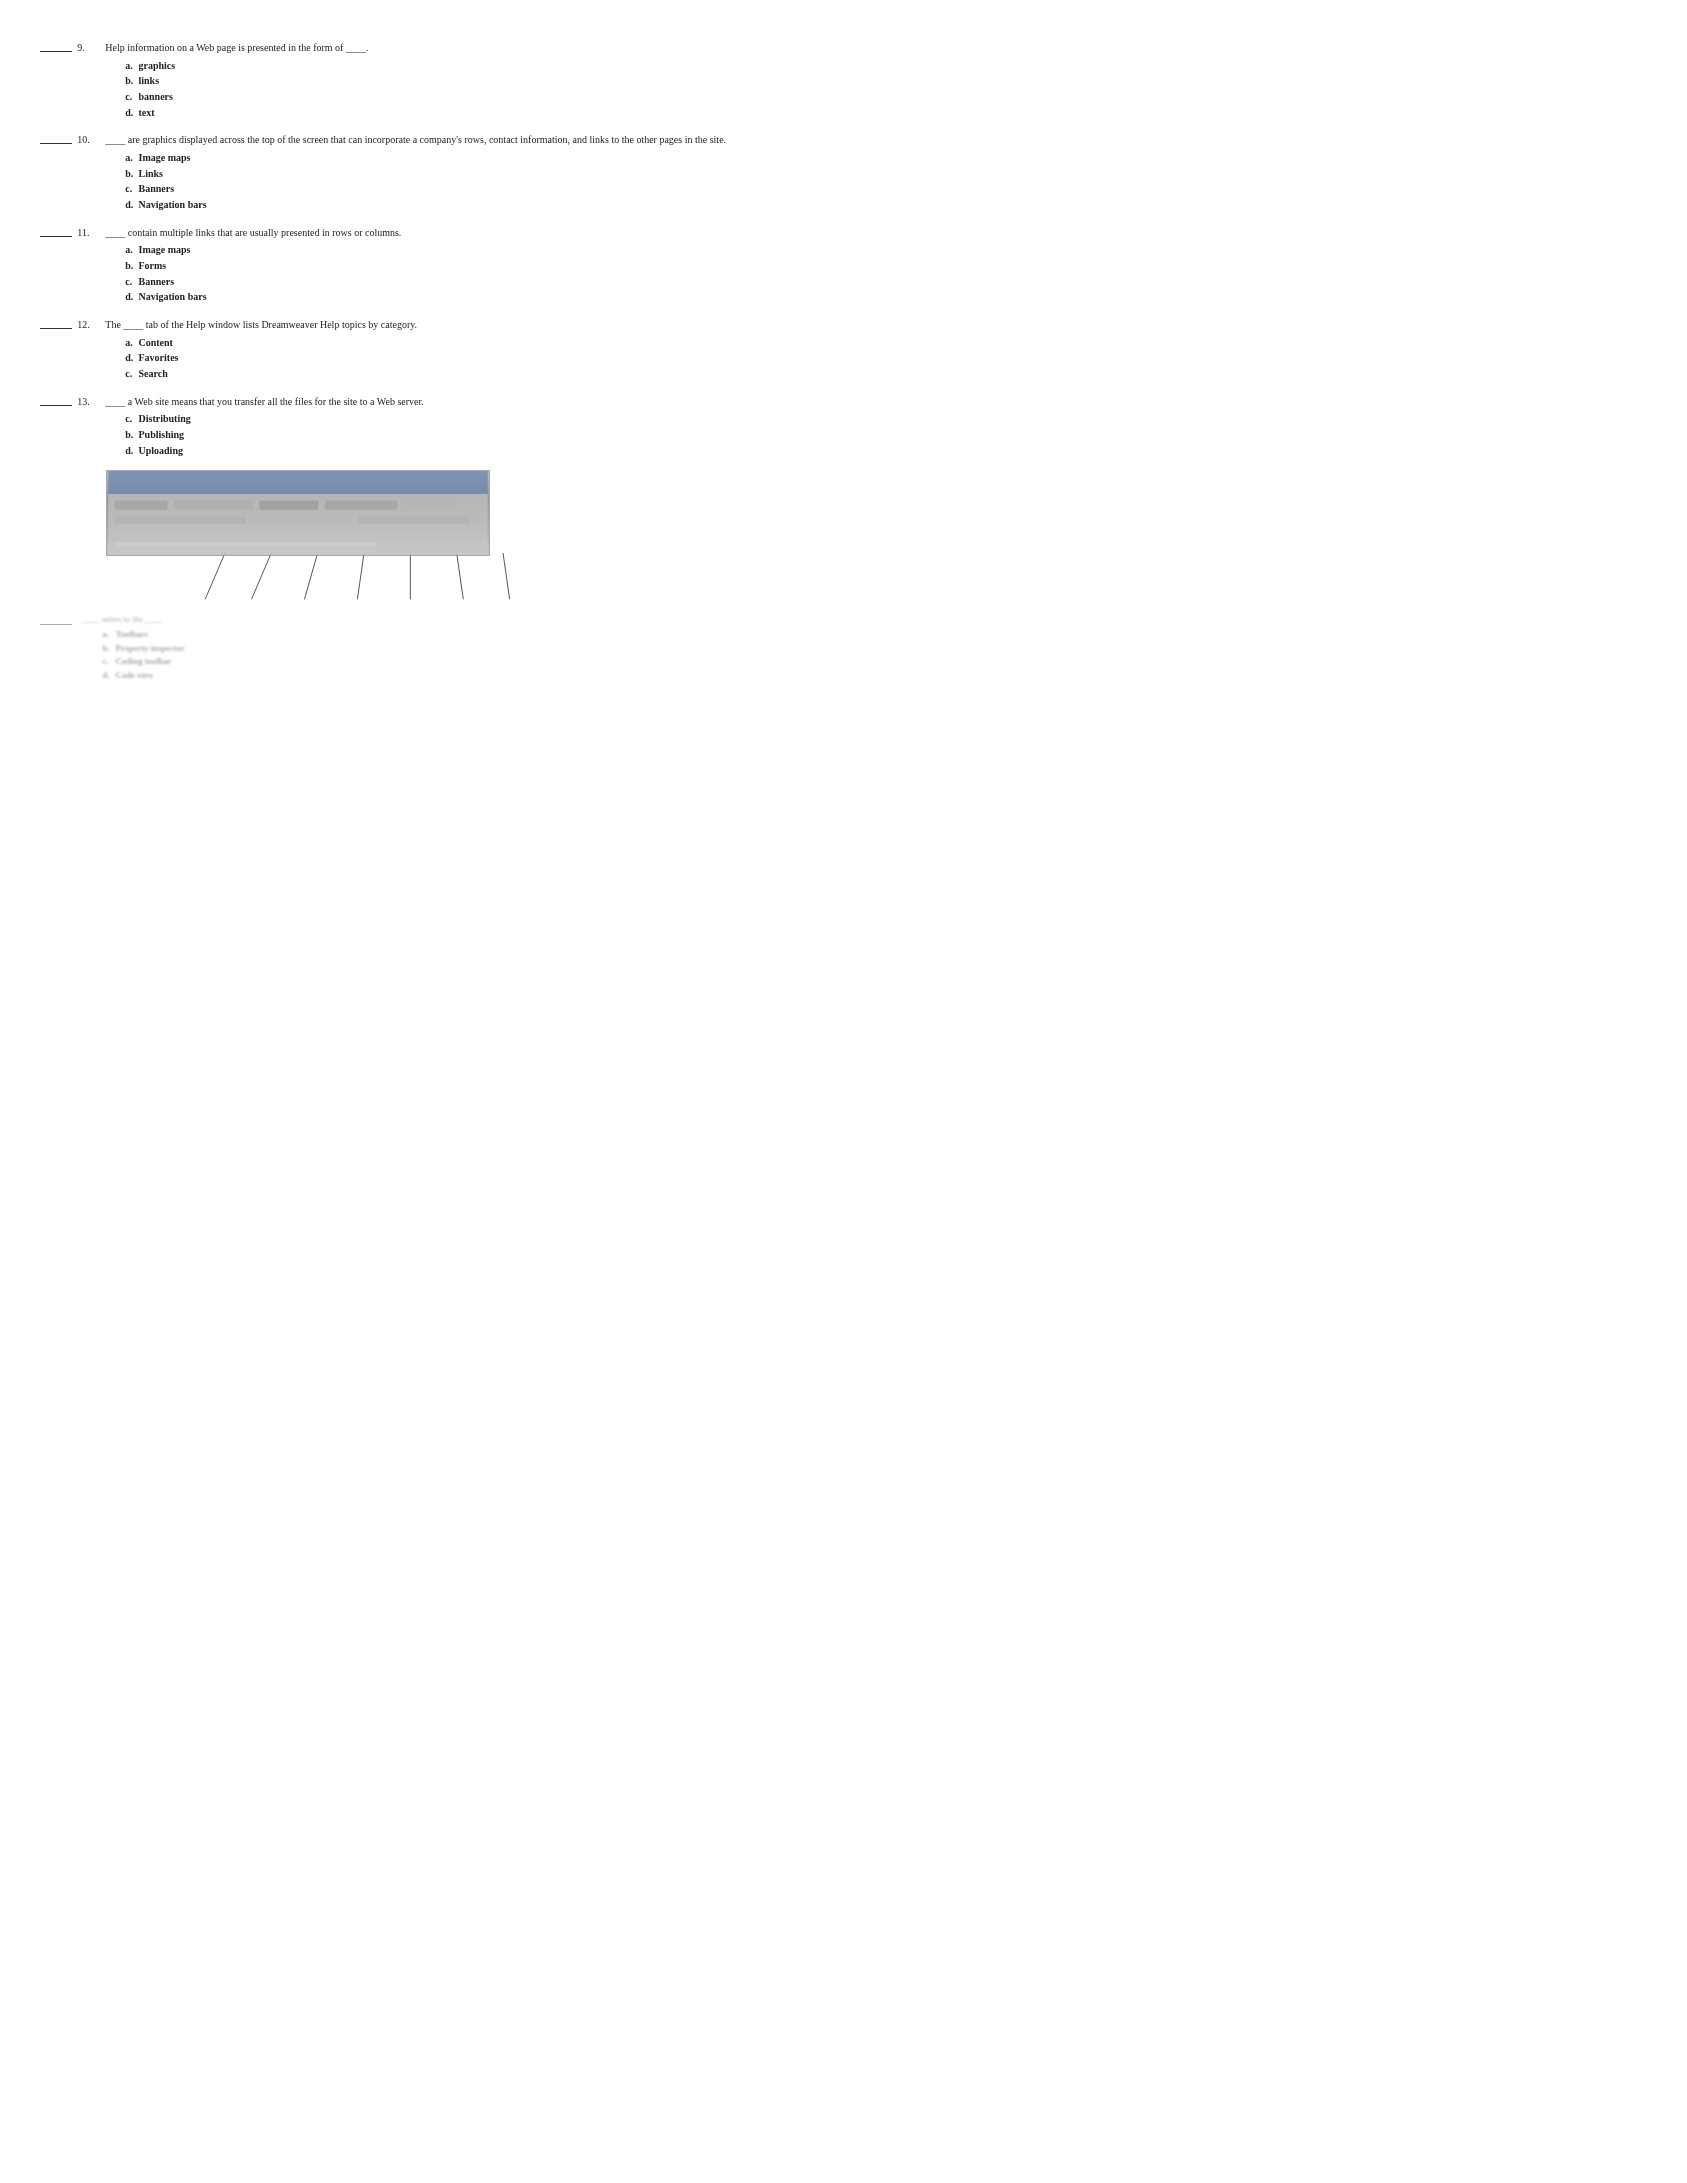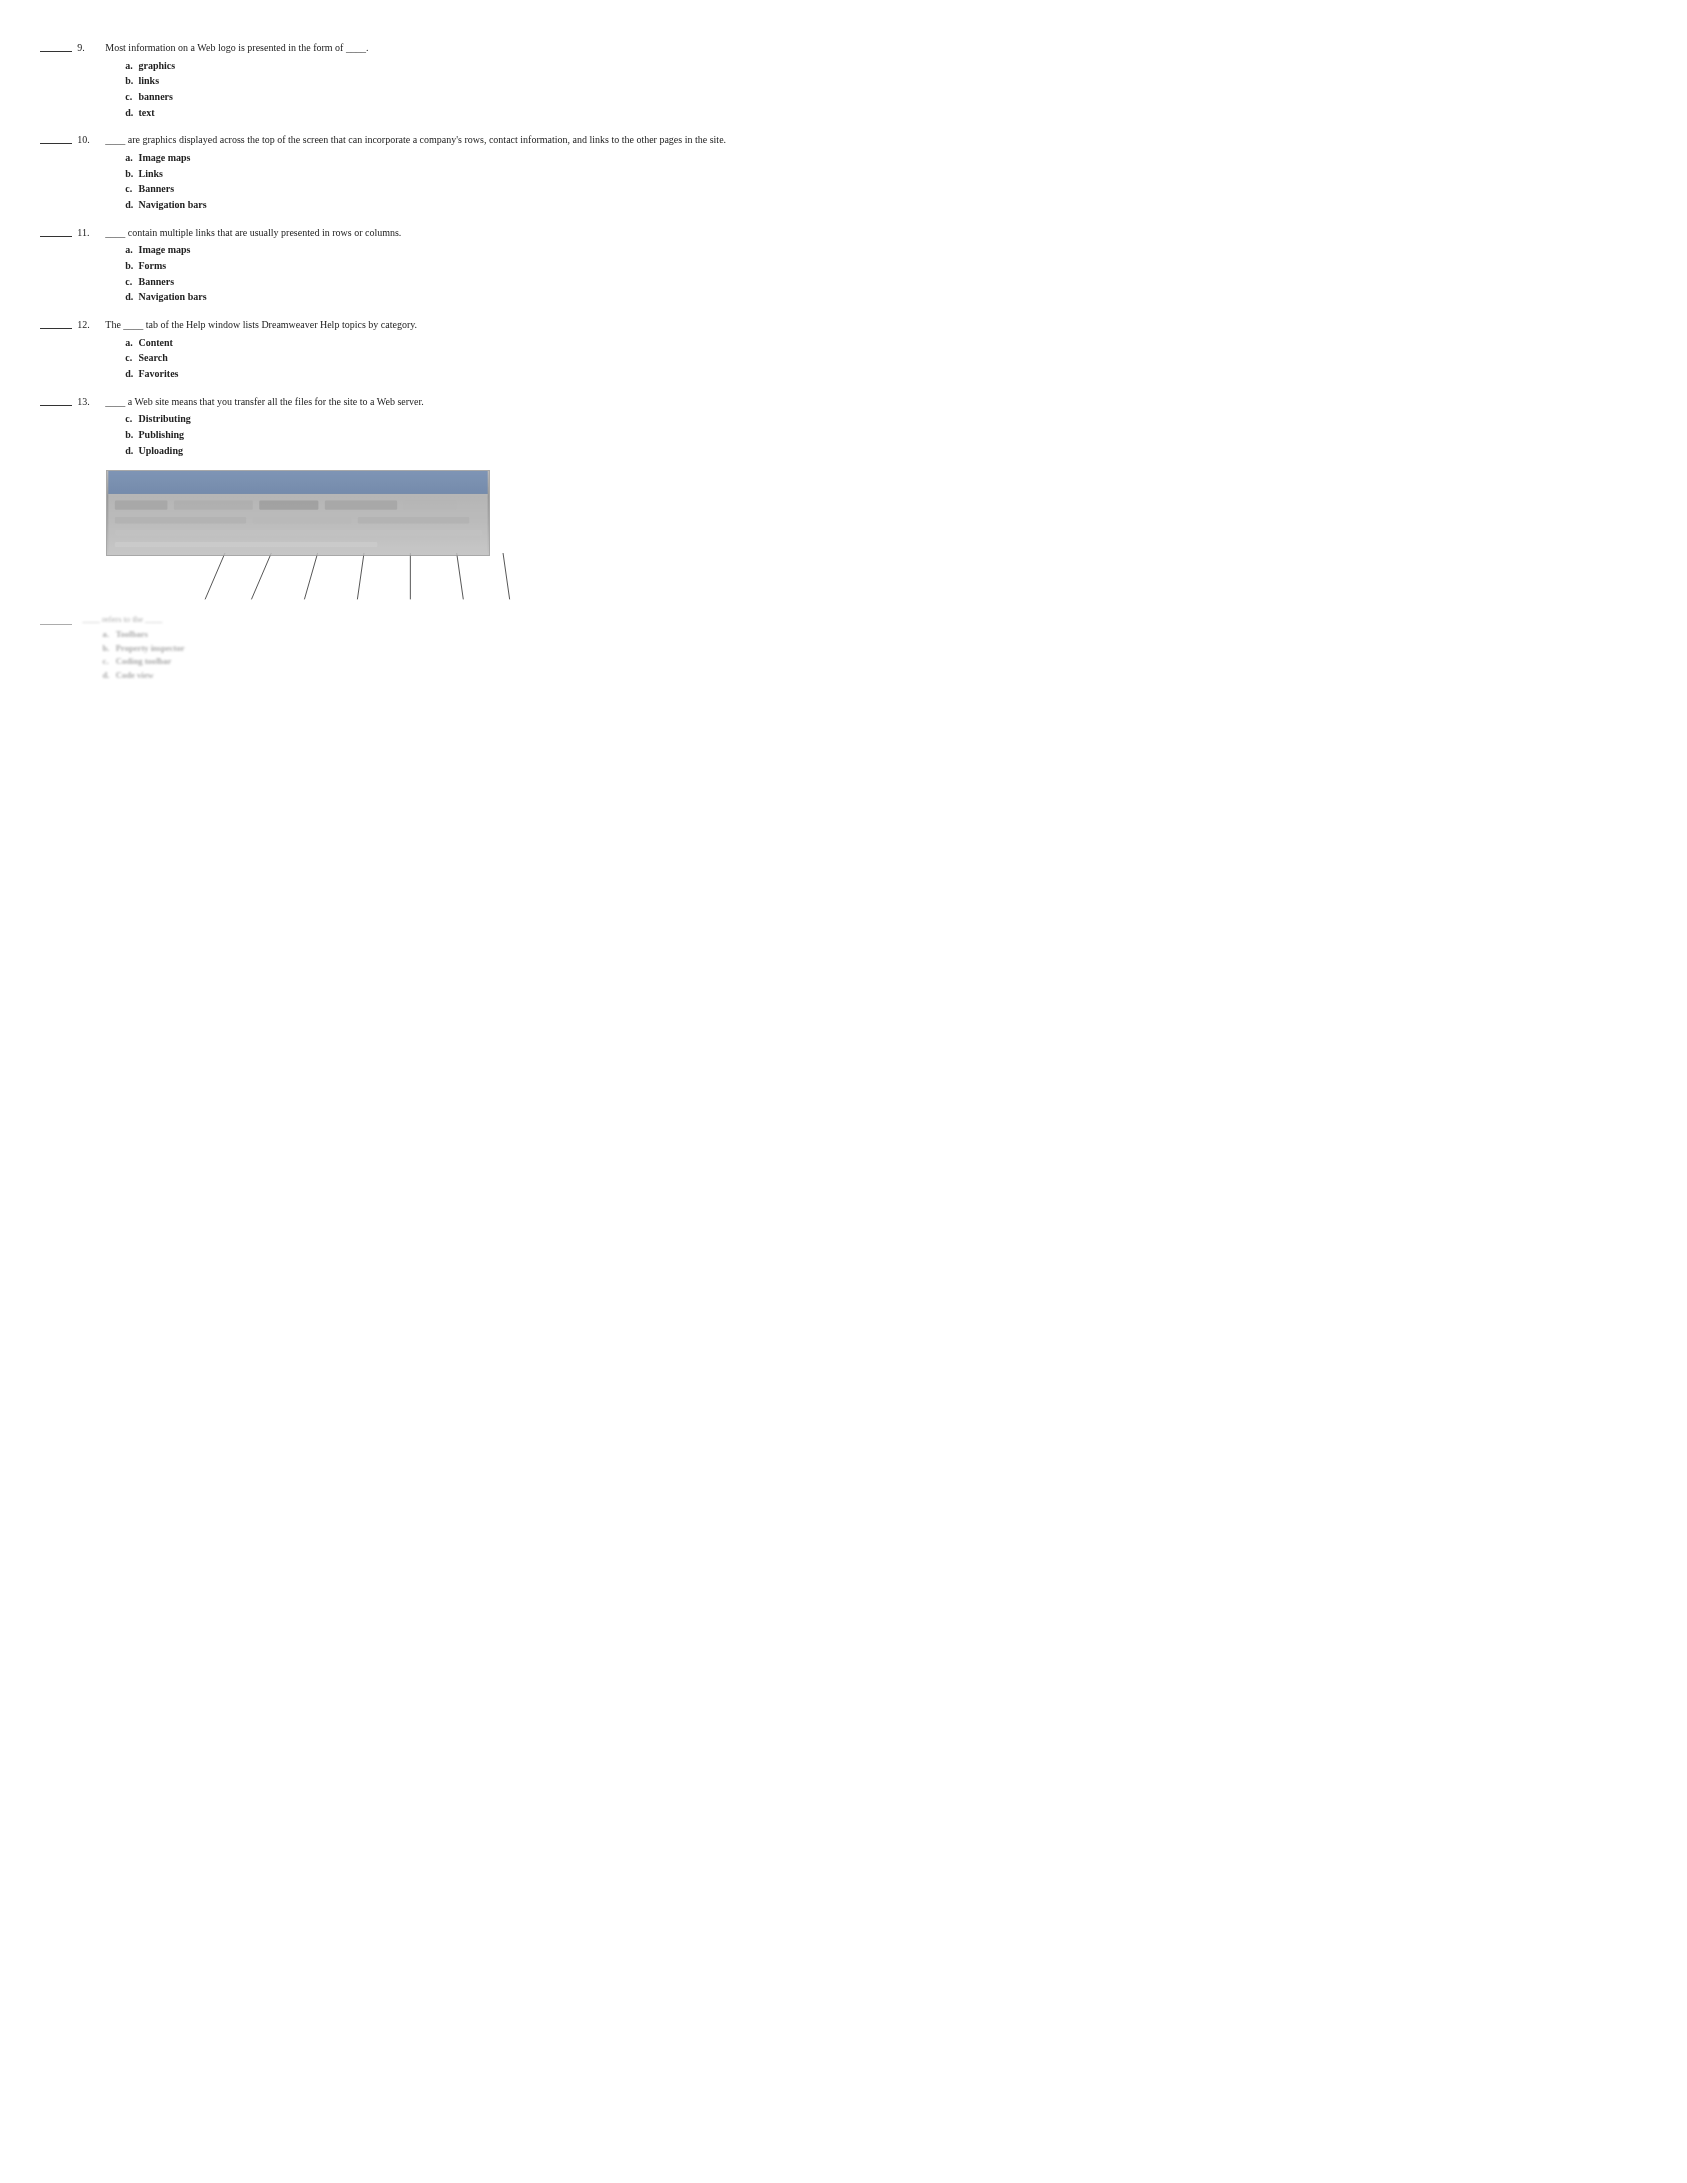--- a/index.html
+++ b/index.html
@@ -107,21 +107,21 @@
   </style>
 </head>
 <body>
 
 <div id="questions-container">
 
   <div class="question-block">
     <span class="blank-line"></span>
     <span class="q-number">9.</span>
     <div class="q-content">
-      <div class="q-text">Most information on a Web logo is presented in the form of ____.</div>
+      <div class="q-text">Help information on a Web page is presented in the form of ____.</div>
       <ul class="options">
         <li><span class="option-letter">a.</span><span>graphics</span></li>
         <li><span class="option-letter">b.</span><span>links</span></li>
         <li><span class="option-letter">c.</span><span>banners</span></li>
         <li><span class="option-letter">d.</span><span>text</span></li>
       </ul>
     </div>
   </div>
 
   <div class="question-block">
@@ -152,22 +152,22 @@
     </div>
   </div>
 
   <div class="question-block">
     <span class="blank-line"></span>
     <span class="q-number">12.</span>
     <div class="q-content">
       <div class="q-text">The ____ tab of the Help window lists Dreamweaver Help topics by category.</div>
       <ul class="options">
         <li><span class="option-letter">a.</span><span>Content</span></li>
+        <li><span class="option-letter">d.</span><span>Favorites</span></li>
         <li><span class="option-letter">c.</span><span>Search</span></li>
-        <li><span class="option-letter">d.</span><span>Favorites</span></li>
       </ul>
     </div>
   </div>
 
   <div class="question-block">
     <span class="blank-line"></span>
     <span class="q-number">13.</span>
     <div class="q-content">
       <div class="q-text">____ a Web site means that you transfer all the files for the site to a Web server.</div>
       <ul class="options">

